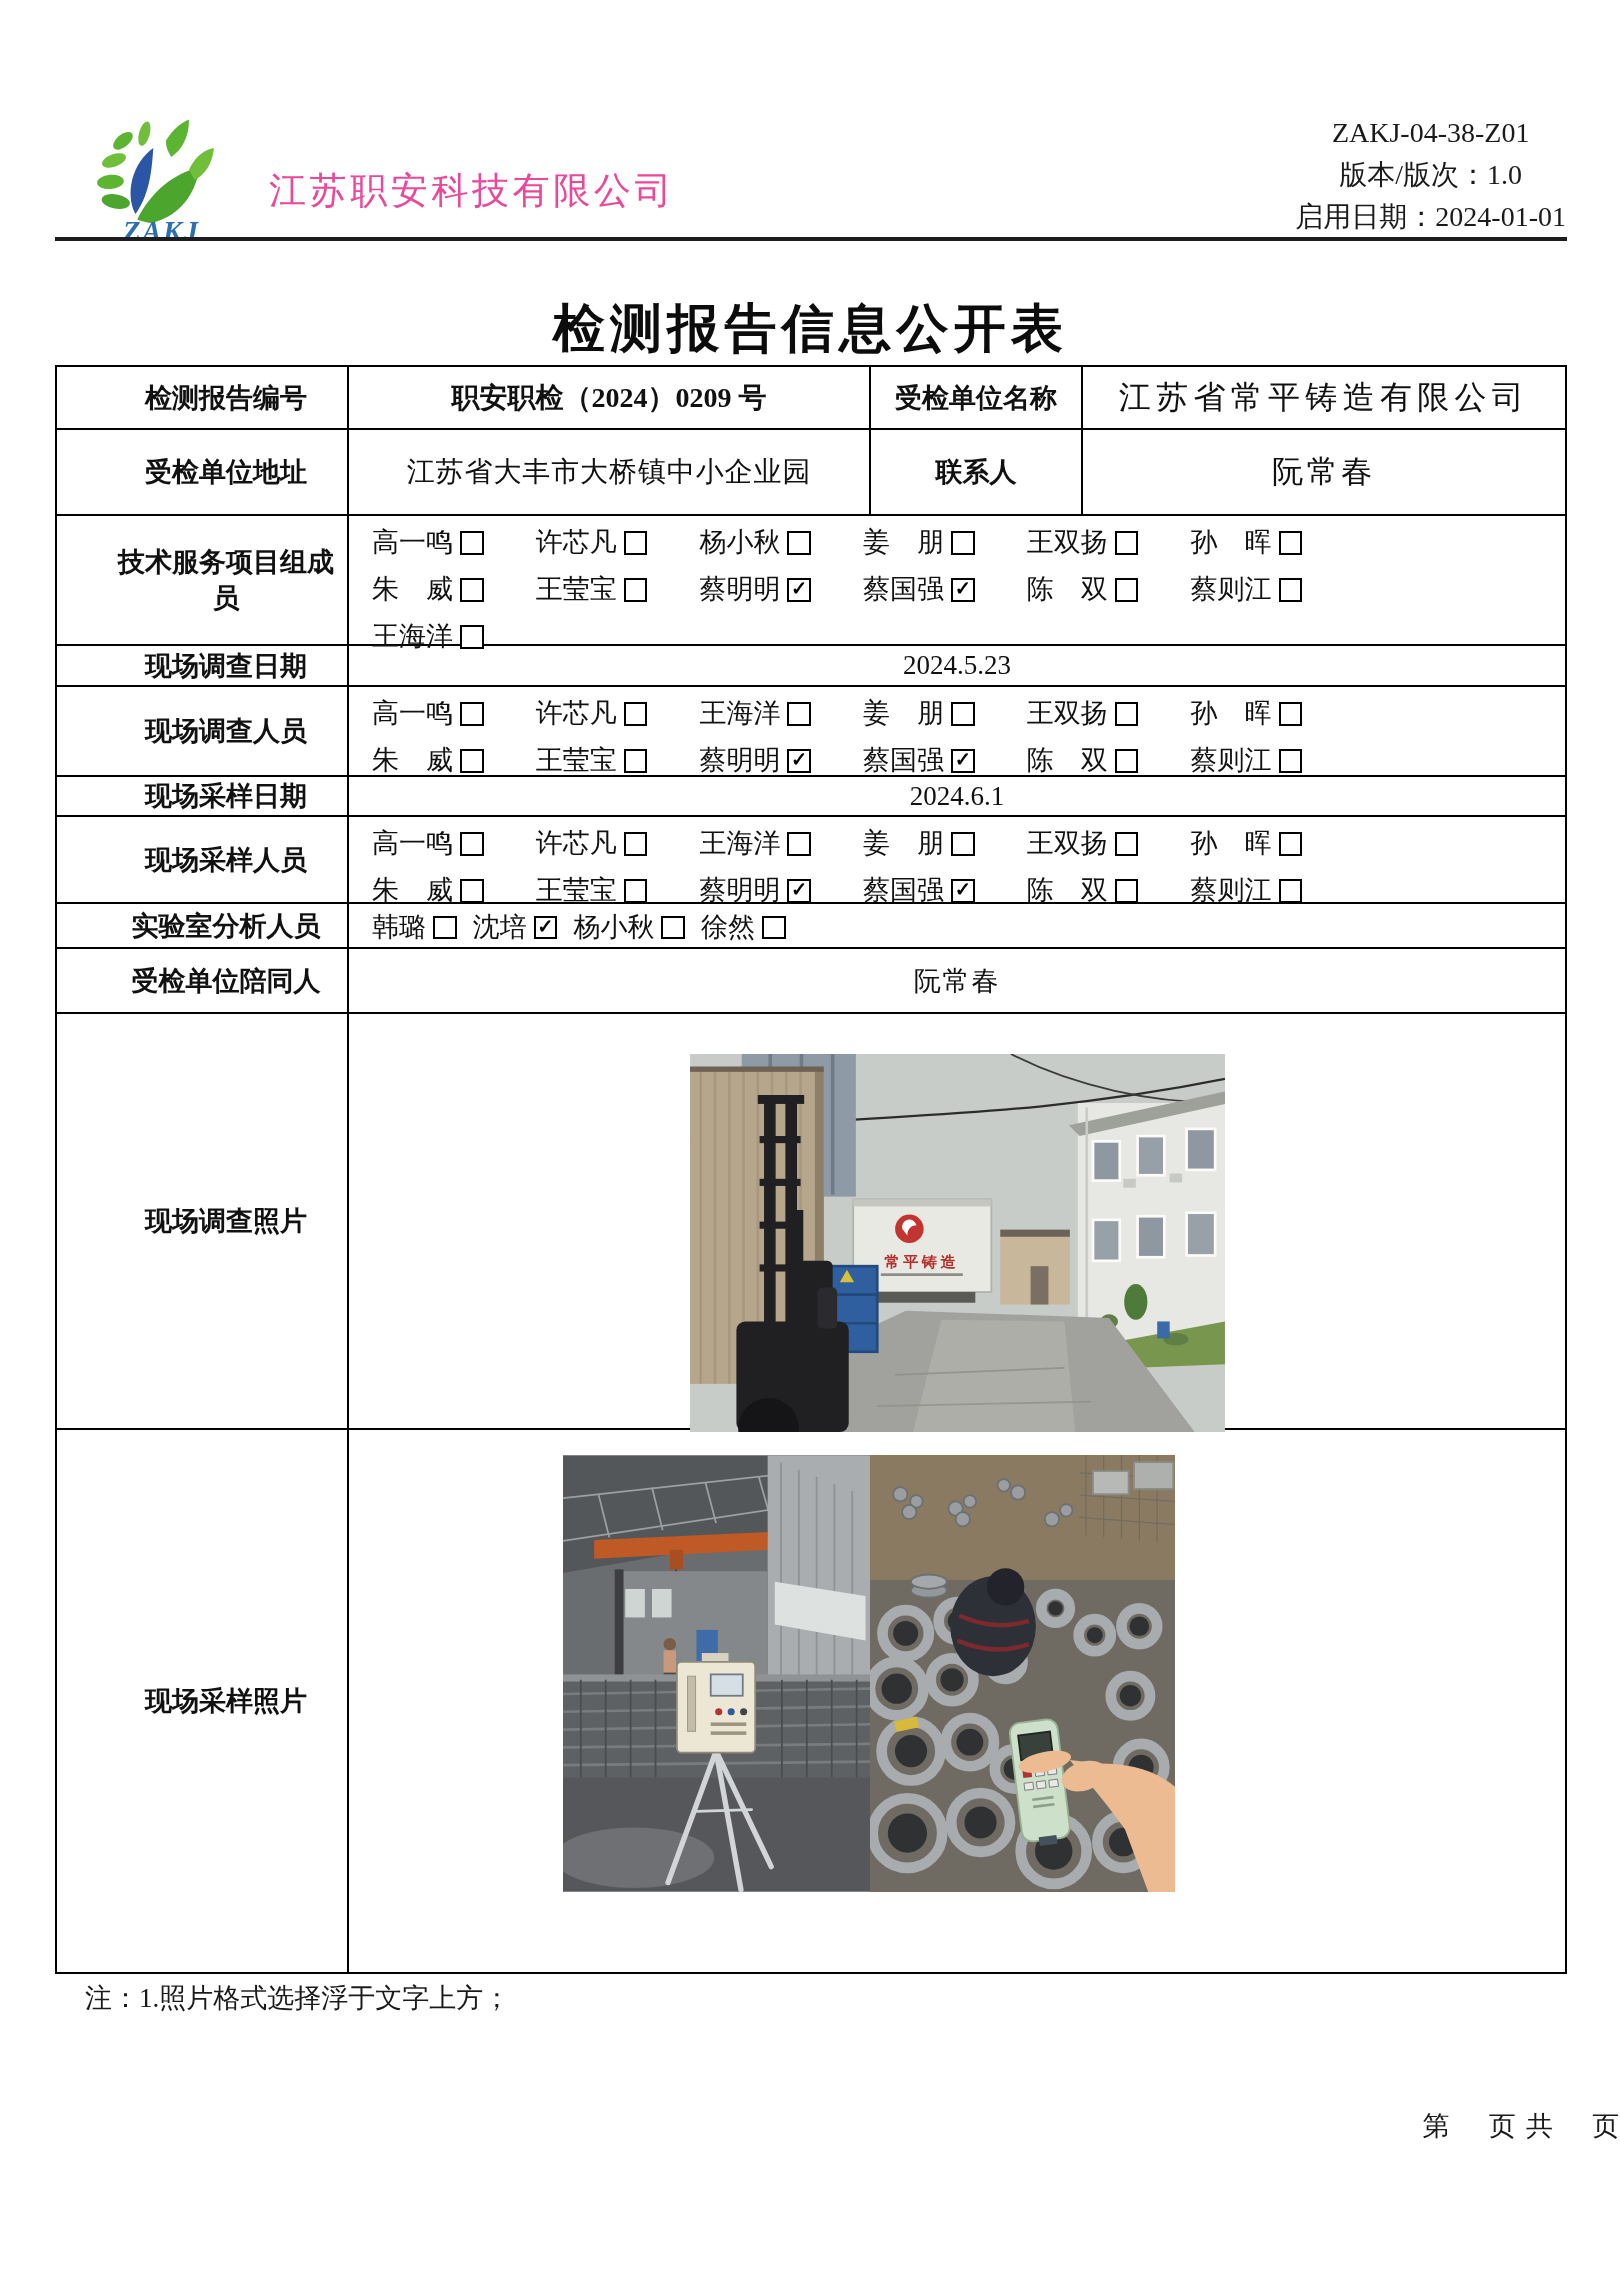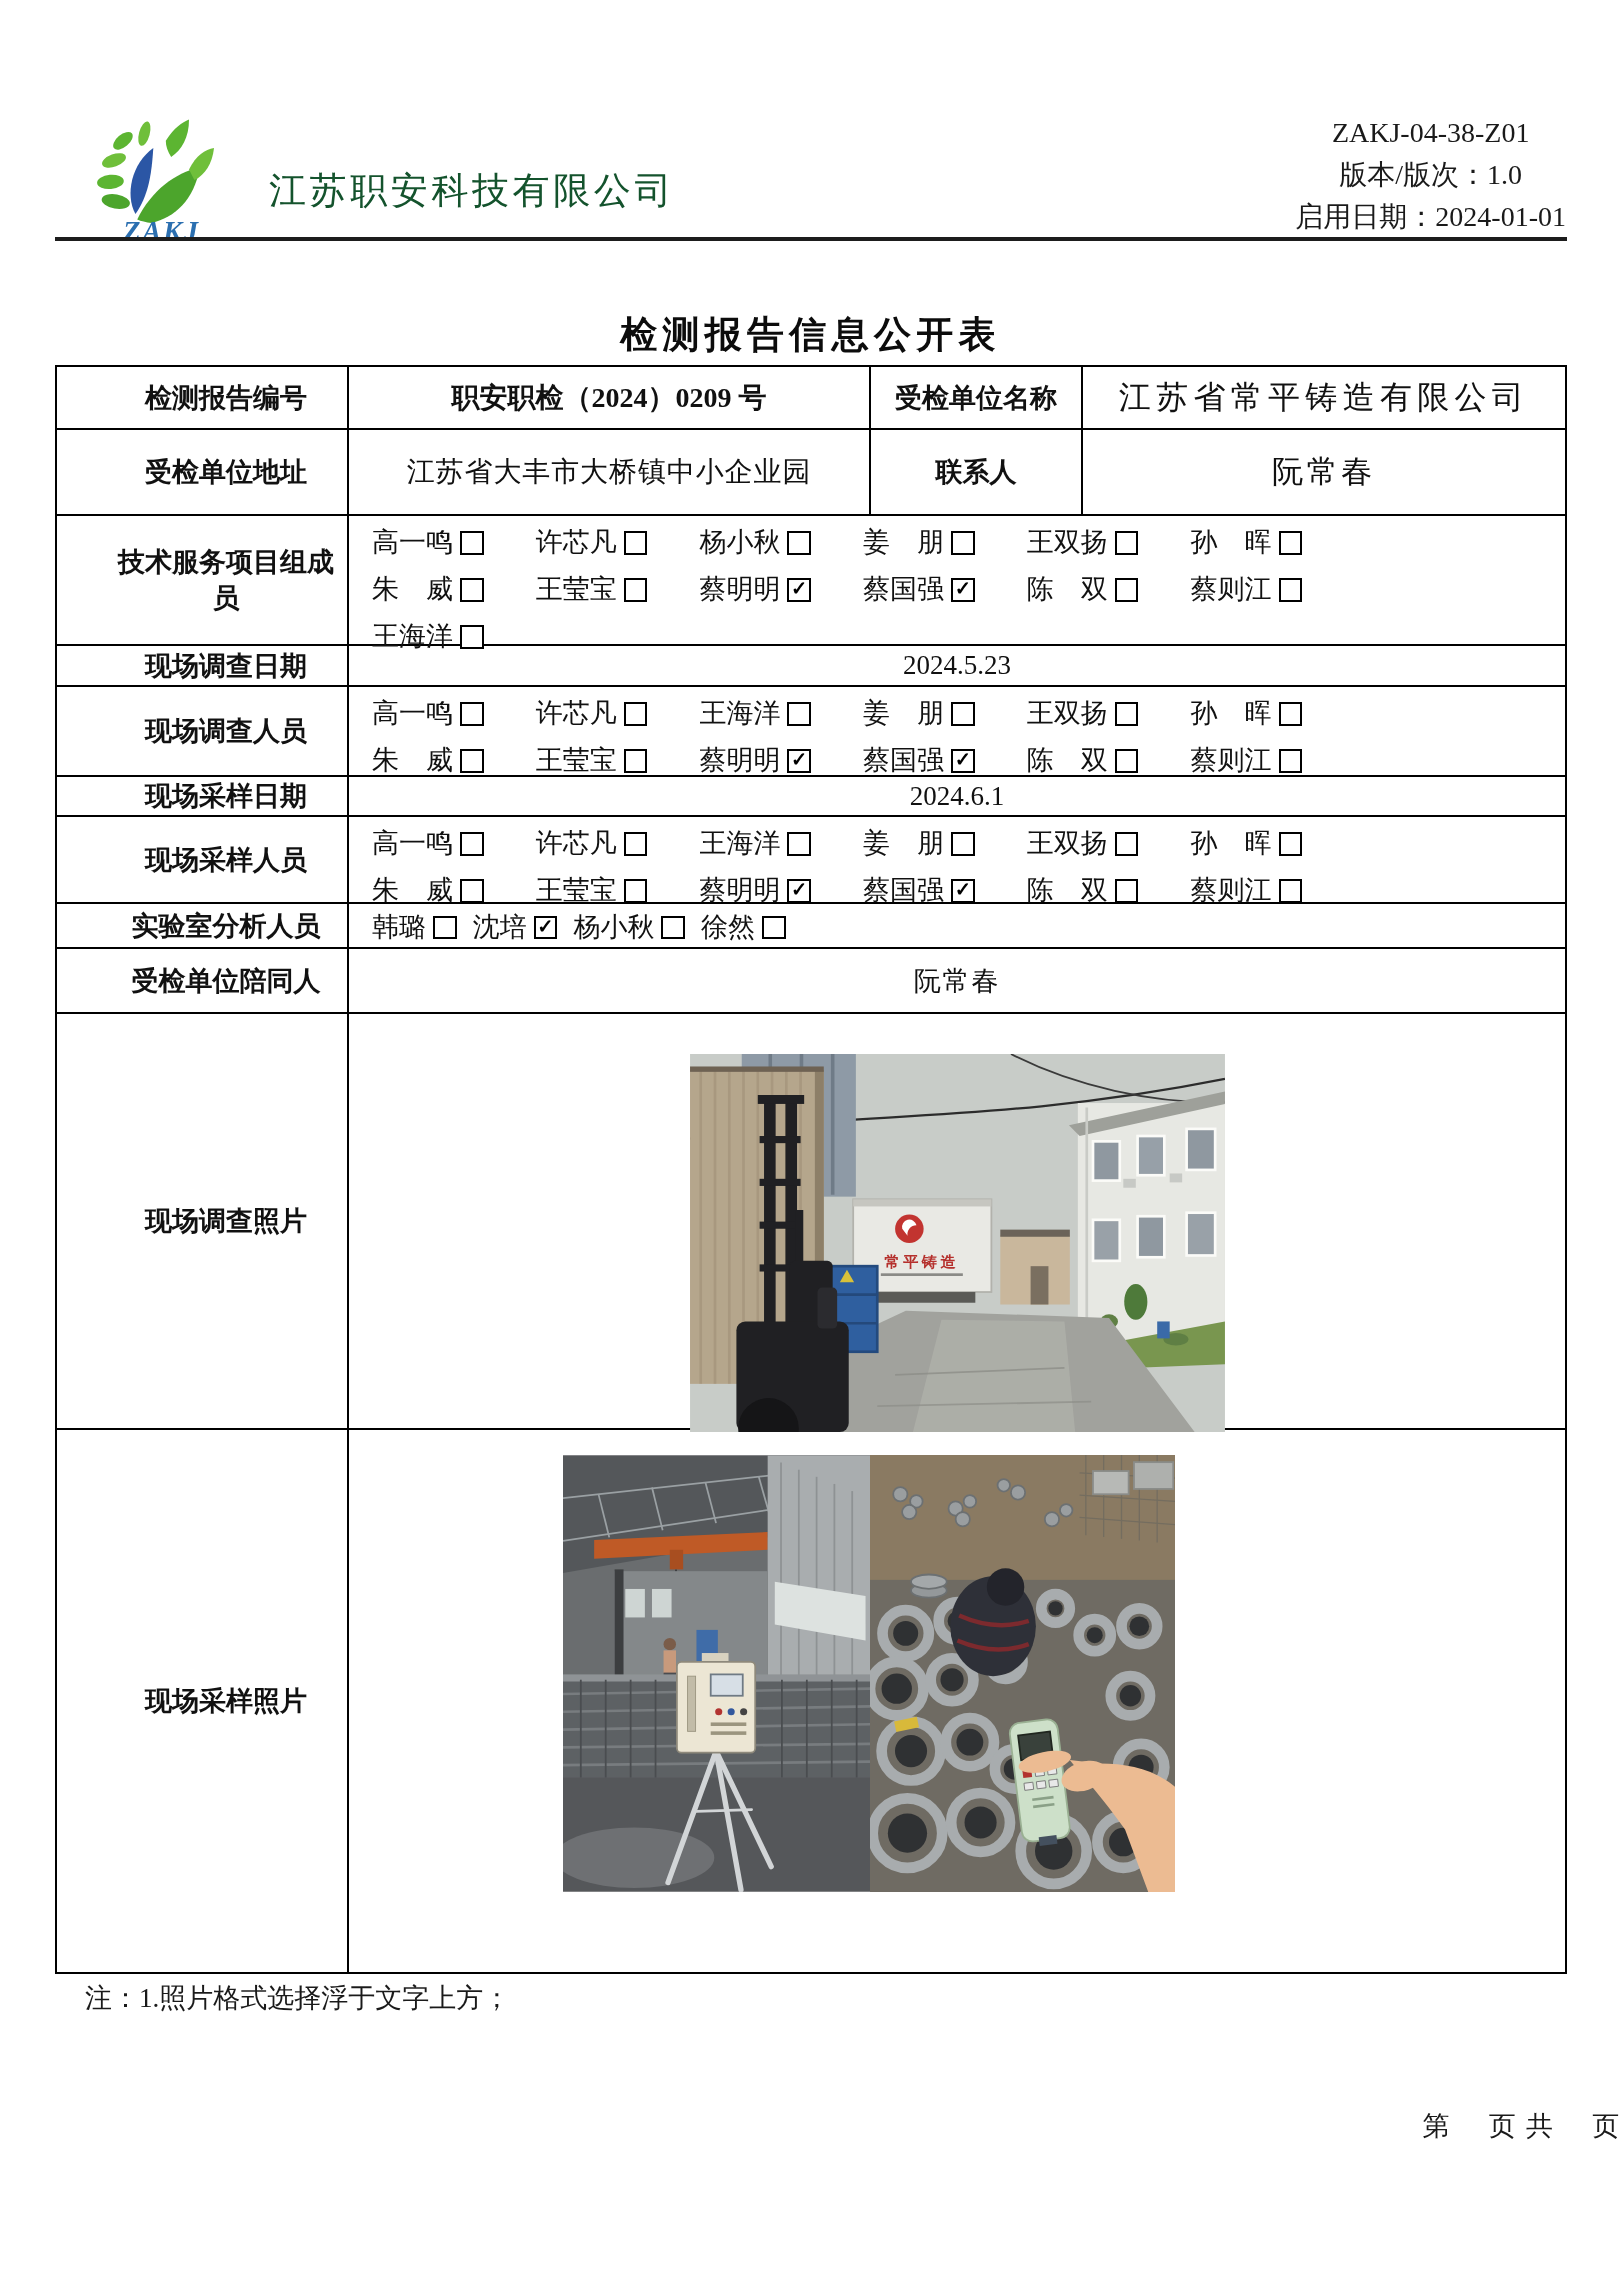--- a/index.html
+++ b/index.html
@@ -2,26 +2,26 @@
 <html style="font-size:14.3px"><head>
 <meta charset="utf-8">
 <style>
   html,body{margin:0;padding:0;background:#e8e8e8;}
   .page{
     position:relative;width:1621px;height:2281px;background:#ffffff;
     font-family:"Liberation Serif","DejaVu Serif",serif;color:#111;overflow:hidden;
   }
   
   .logo{position:absolute;left:89px;top:114px;width:192px;height:134px;}
-  .company-name{position:absolute;left:269px;top:166px;font-size:37px;letter-spacing:3.6px;color:#14532d;}
+  .company-name{position:absolute;left:269px;top:166px;font-size:37px;letter-spacing:3.6px;color:#ec4899;}
   .header-right{position:absolute;right:55px;top:112px;text-align:center;font-size:28px;line-height:42px;color:#1a1a1a;}
   .header-rule{position:absolute;left:55px;top:237px;width:1512px;height:3.6px;background:#1d1d1d;}
   
-  .doc-title{position:absolute;left:0;top:310px;width:100%;text-align:center;
-    font-size:37px;font-weight:bold;letter-spacing:5.3px;color:#0c0c0c;}
+  .doc-title{position:absolute;left:0;top:294px;width:100%;text-align:center;
+    font-size:52px;font-weight:bold;letter-spacing:5.3px;color:#0c0c0c;}
   
   .doc-table{position:absolute;left:55px;top:365px;width:1512px;border:2.7px solid #000;box-sizing:border-box;}
   .t-row{display:flex;border-top:2.7px solid #000;box-sizing:border-box;}
   .t-row:first-child{border-top:none;}
   .cell{box-sizing:border-box;border-right:2.7px solid #000;display:flex;align-items:center;justify-content:center;}
   .cell:last-child{border-right:none;}
   .lbl{width:292px;font-weight:bold;font-size:27px;text-align:center;line-height:36px;flex:none;padding-left:48px;}
   .lbl .lbl-inner{display:inline-block;max-width:230px;}
   .c2{width:522px;flex:none;}
   .c3{width:212px;flex:none;font-weight:bold;font-size:27px;text-align:center;}

